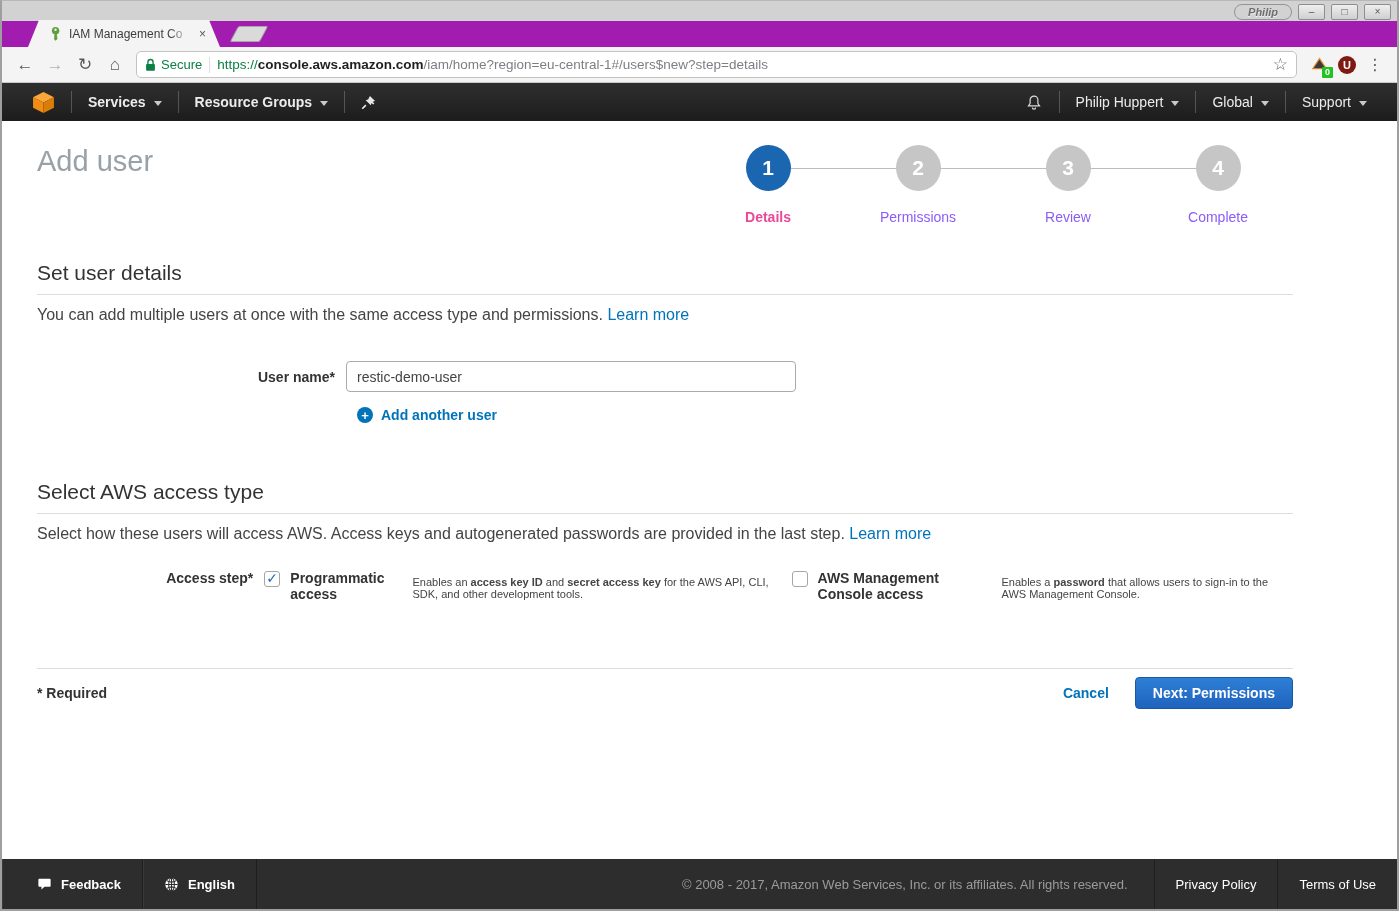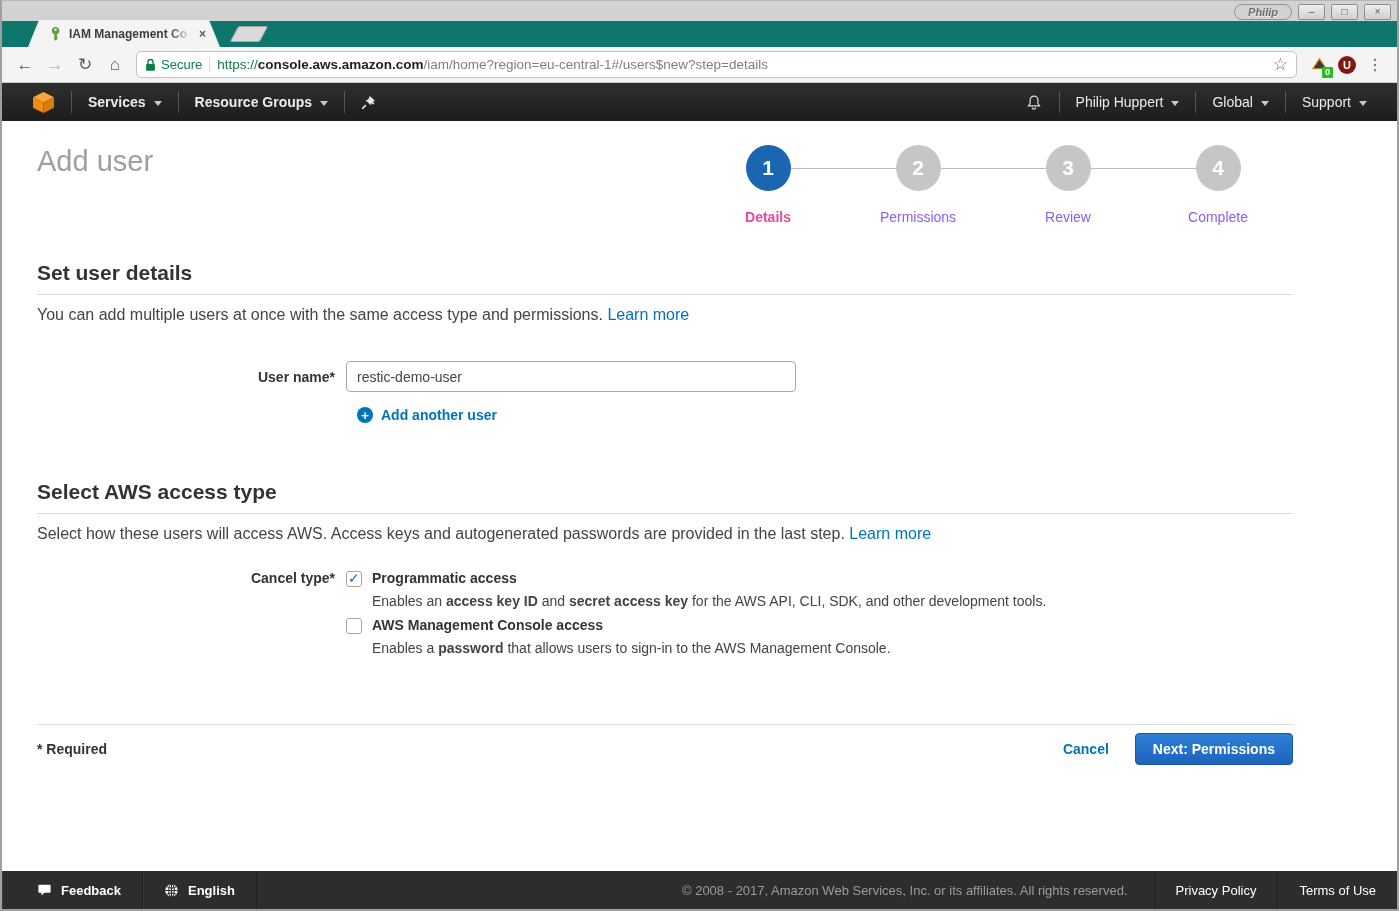--- a/index.html
+++ b/index.html
@@ -14,21 +14,21 @@
   .titlebar { height:20px; background:#d2d2d2; display:flex; justify-content:flex-end;
     align-items:center; gap:6px; padding:2px 6px 0 0;font-style:italic; }
   .win-title { border:1px solid #949494; border-radius:9px; padding:0 13px; height:16px;
     font-size:11px; font-weight:bold; color:#6e6e6e; display:flex; align-items:center;
     text-shadow:0 1px 0 #f2f2f2; }
   .win-btn { width:27px; height:16px; border:1px solid #8e8e8e; border-radius:2px;
     background:linear-gradient(#efefef,#cfcfcf); color:#555; font-size:10px;
     display:flex; align-items:center; justify-content:center; line-height:1; }
 
   
-  .tabstrip { height:26px; background:#0f766e; position:relative;font-weight:bold; }
+  .tabstrip { height:26px; background:#a21caf; position:relative; }
   .tab { position:absolute; left:26px; bottom:0; width:192px; height:27px;
     background:#f4f4f4; clip-path:polygon(11px 0, calc(100% - 11px) 0, 100% 100%, 0 100%);
     display:flex; align-items:center; padding:0 12px 0 20px; gap:6px;
     filter:drop-shadow(0 0 1px #8f8f8f); }
   .tab-title { flex:1; font-size:12px; color:#3d3d3d; white-space:nowrap; overflow:hidden;
     position:relative; }
   .tab-title::after { content:""; position:absolute; right:0; top:0; bottom:0; width:22px;
     background:linear-gradient(90deg, rgba(244,244,244,0), #f4f4f4); }
   .tab-close { font-size:12px; color:#5a5a5a; line-height:1; padding:1px 2px; }
   .newtab { position:absolute; left:232px; top:5px; width:30px; height:16px;
@@ -77,60 +77,60 @@
   .steps::before { content:""; position:absolute; top:27px; left:75px; right:75px;
     height:1px; background:#bdbdbd; }
   .step { width:150px; position:relative; }
   .step-circle { width:45px; height:46px; border-radius:50%; background:#c6c6c6; color:#fff;
     font-size:21px; font-weight:bold; display:flex; align-items:center; justify-content:center;
     margin:4px auto 0; position:relative; }
   .step.active .step-circle { background:#1b66b1; }
   .step-label { text-align:center; margin-top:18px; font-size:14px; color:#8b5cf6; }
   .step.active .step-label { color:#ec4899; font-weight:bold; }
 
-  h2 { font-size:21px; font-weight:700; color:#333; margin-top:8px; }
+  h2 { font-size:21px; font-weight:400; color:#333; margin-top:8px; }
   .rule { border:none; border-top:1px solid #ddd; margin-top:9px; }
   .intro { font-size:16px; color:#444; margin-top:11px; }
   a.lm { color:#0073bb; text-decoration:none; }
 
   .form-row { display:flex; }
   .form-label { width:309px; text-align:right; padding-right:11px; font-size:14px;
     font-weight:bold; color:#333; }
   .row-username { margin-top:37px; align-items:center; }
   .row-username .form-label { padding-top:0; }
   .text-input { width:450px; height:31px; border:1px solid #aaa; border-radius:4px;
     padding:0 10px; font-size:14px; color:#444; font-family:"Liberation Sans", sans-serif; }
   .add-another { margin:15px 0 0 320px; display:flex; align-items:center; gap:8px;
     color:#0073bb; font-size:14px; font-weight:bold; cursor:pointer; }
   .plus-ic { width:16px; height:16px; border-radius:50%; background:#0073bb; color:#fff;
     font-size:13px; font-weight:bold; display:flex; align-items:center; justify-content:center;
     line-height:1; }
 
   .sec2 { margin-top:57px; }
   .row-access { margin-top:27px; }
-  .cb-col { display:flex; flex-direction:column; }
+  .cb-col { display:flex; flex-direction:row; }
   .cb-line { display:flex; align-items:flex-start; gap:10px; cursor:pointer; }
   .checkbox { width:16px; height:16px; border:1px solid #a6a6a6; border-radius:3px;
     background:#fff; margin-top:1px; position:relative; flex:none; }
   .checkbox.checked::after { content:"✓"; position:absolute; left:1px; top:-2px;
     font-size:14px; font-weight:bold; color:#1d68bd; }
   .cb-label { font-size:14px; font-weight:bold; color:#333; }
-  .cb-desc { font-size:14px; color:#444; margin:6px 0 8px 26px; }
+  .cb-desc { font-size:11px; color:#444; margin:6px 0 8px 26px; }
 
   .bottom-rule { border:none; border-top:1px solid #ddd; margin-top:60px; }
   .bottom-row { display:flex; align-items:center; margin-top:8px; }
   .required { font-size:14px; font-weight:bold; color:#333; }
   .actions { margin-left:auto; display:flex; align-items:center; gap:26px; }
   .cancel { color:#0073bb; font-size:14px; font-weight:bold; cursor:pointer; }
   .next-btn { background:linear-gradient(180deg,#2e7fd6,#1f63bd); border:1px solid #195a9f;
     border-radius:4px; color:#fff; font-size:14px; font-weight:bold; padding:7px 17px;
     font-family:"Liberation Sans", sans-serif; cursor:pointer; }
 
   
-  .footer { height:38px; background:#2d2d2d; display:flex; align-items:stretch; }
+  .footer { height:50px; background:#2d2d2d; display:flex; align-items:stretch; }
   .ft-item { display:flex; align-items:center; gap:9px; padding:0 21px; color:#fff;
     font-size:13px; font-weight:bold; border-right:1px solid #1e1e1e;
     box-shadow:1px 0 0 #3a3a3a inset; }
   .ft-item:first-child { padding-left:35px; }
   .ft-right { margin-left:auto; display:flex; align-items:stretch; }
   .copyright { display:flex; align-items:center; color:#9b9b9b; font-size:13px;
     font-weight:400; padding:0 26px; }
   .ft-link { display:flex; align-items:center; padding:0 21px; color:#fff; font-size:13px;
     border-left:1px solid #1e1e1e; box-shadow:1px 0 0 #3a3a3a; }
 </style>
@@ -293,21 +293,21 @@
       <span>Add another user</span>
     </div>
 
     <h2 class="sec2">Select AWS access type</h2>
     <hr class="rule">
     <p class="intro">
       <span>Select how these users will access AWS. Access keys and autogenerated passwords are provided in the last step. </span><a class="lm" href="#">Learn more</a>
     </p>
 
     <div class="form-row row-access">
-      <div class="form-label">Cancel type*</div>
+      <div class="form-label">Access step*</div>
       <div class="cb-col">
 
         <div class="cb-line">
           <span class="checkbox checked"></span>
           <span class="cb-label">Programmatic access</span>
         </div>
         <div class="cb-desc">
           <span>Enables an </span><b>access key ID</b><span> and </span><b>secret access key</b><span> for the AWS API, CLI, SDK, and other development tools.</span>
         </div>
 

